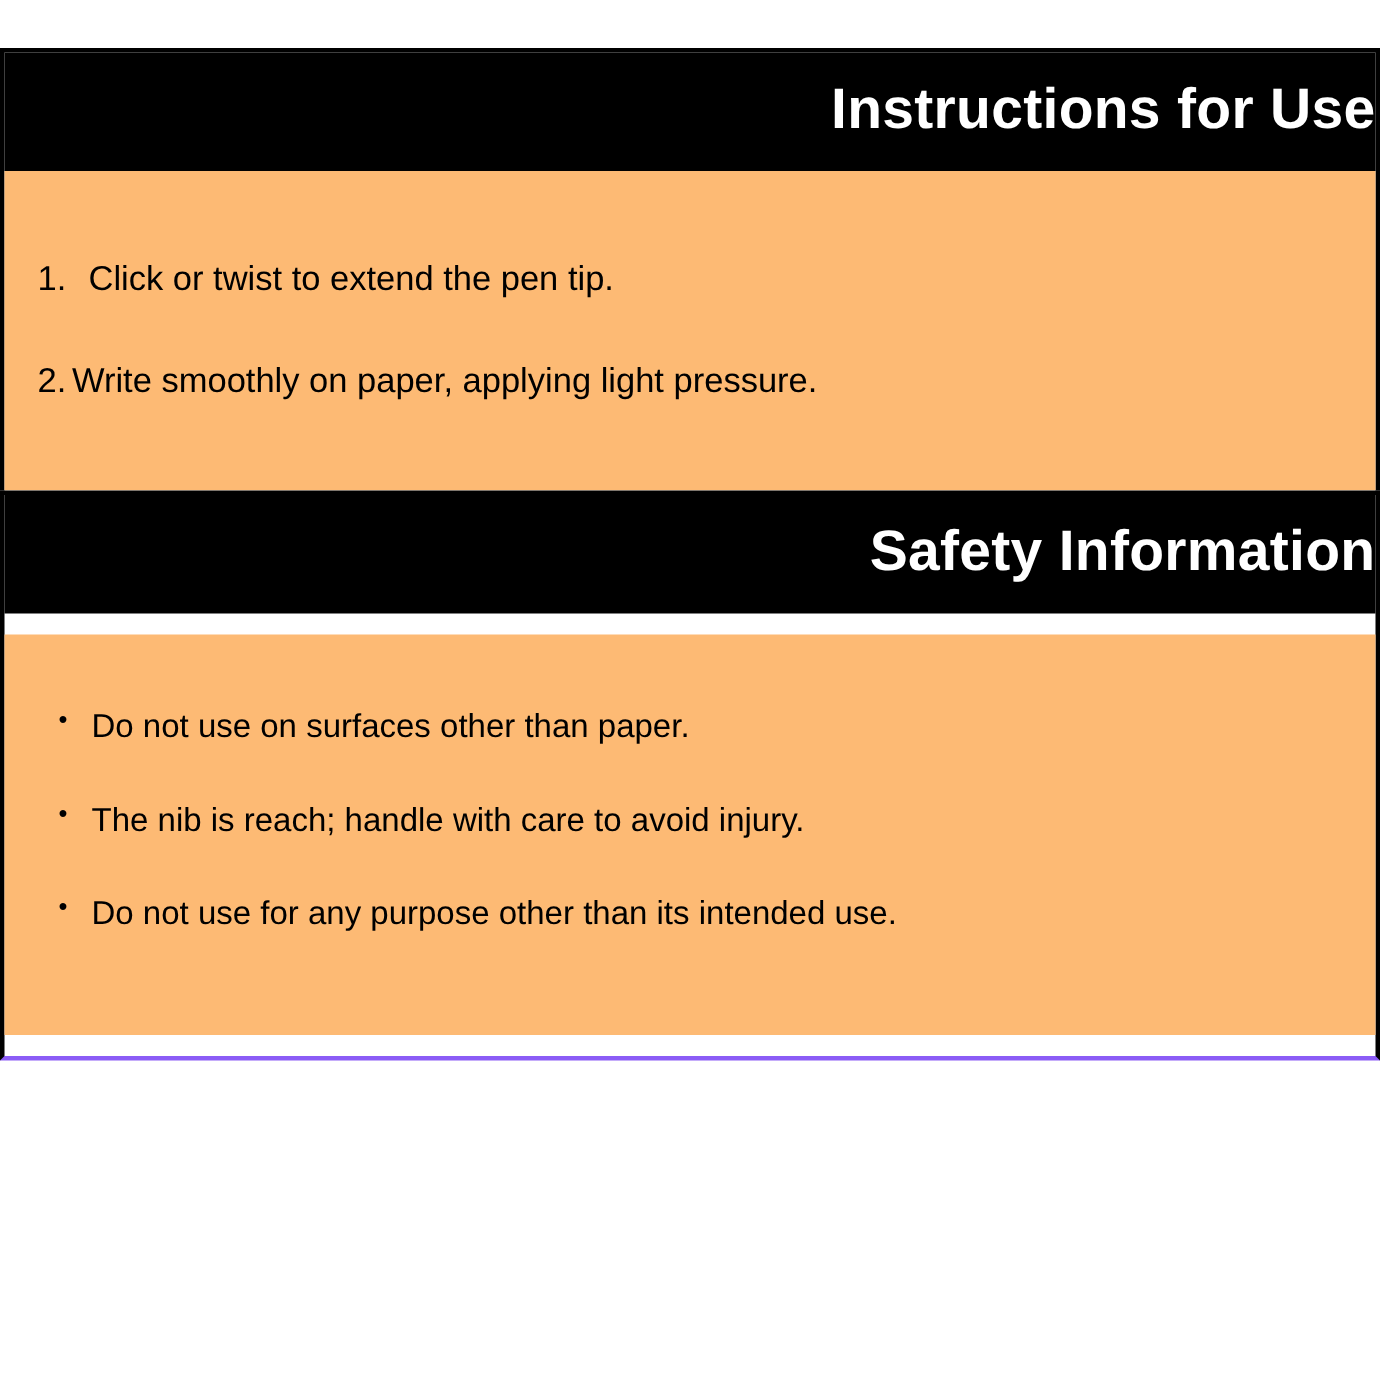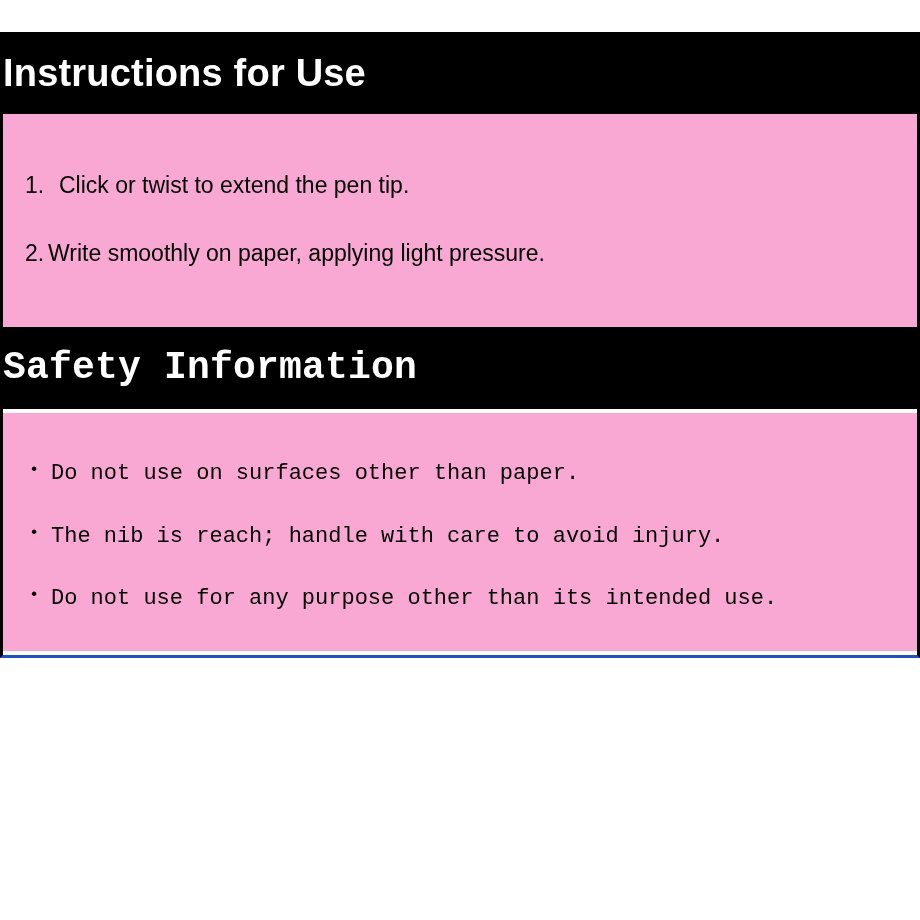--- a/index.html
+++ b/index.html
@@ -19,35 +19,34 @@
     left: 0;
     top: 32px;
     width: 920px;
   }
   .panel {
     border: 3px solid #000000;
     border-bottom: none;
     background: #ffffff;
   }
   .panel.last {
-    border-bottom: 3px solid #1d4ed8;
-    font-family: Liberation Mono, monospace;
+    border-bottom: 3px solid #8b5cf6;
   }
   .section-header {
     background: #000000;
     color: #ffffff;
-    text-align: left;
+    text-align: right;
     font-size: 38px;
     font-weight: bold;
     line-height: 1.0;
     padding: 19px 0 22px 0;
     letter-spacing: 0.2px;
   }
   .section-body {
-    background: #f9a8d4;
+    background: #fdba74;
     padding: 0;
   }
   ol.steps {
     list-style: none;
     margin: 0;
     padding: 58px 0 60px 0;
     counter-reset: stepcount;
   }
   ol.steps li {
     counter-increment: stepcount;
@@ -63,22 +62,22 @@
   }
   ol.steps li::before {
     content: counter(stepcount) ".";
     position: absolute;
     left: 22px;
     top: 0;
     font-size: 23px;
   }
   ul.bullets {
     list-style: none;
-    margin: 4px;
-    padding: 48px 0 39px 0;
+    margin: 14px;
+    padding: 48px 0 68px 0;
   }
   ul.bullets li {
     position: relative;
     font-size: 22px;
     line-height: 1.2;
     padding: 0 40px 0 44px;
     margin-bottom: 36px;
   }
   ul.bullets li:last-child {
     margin-bottom: 0;

